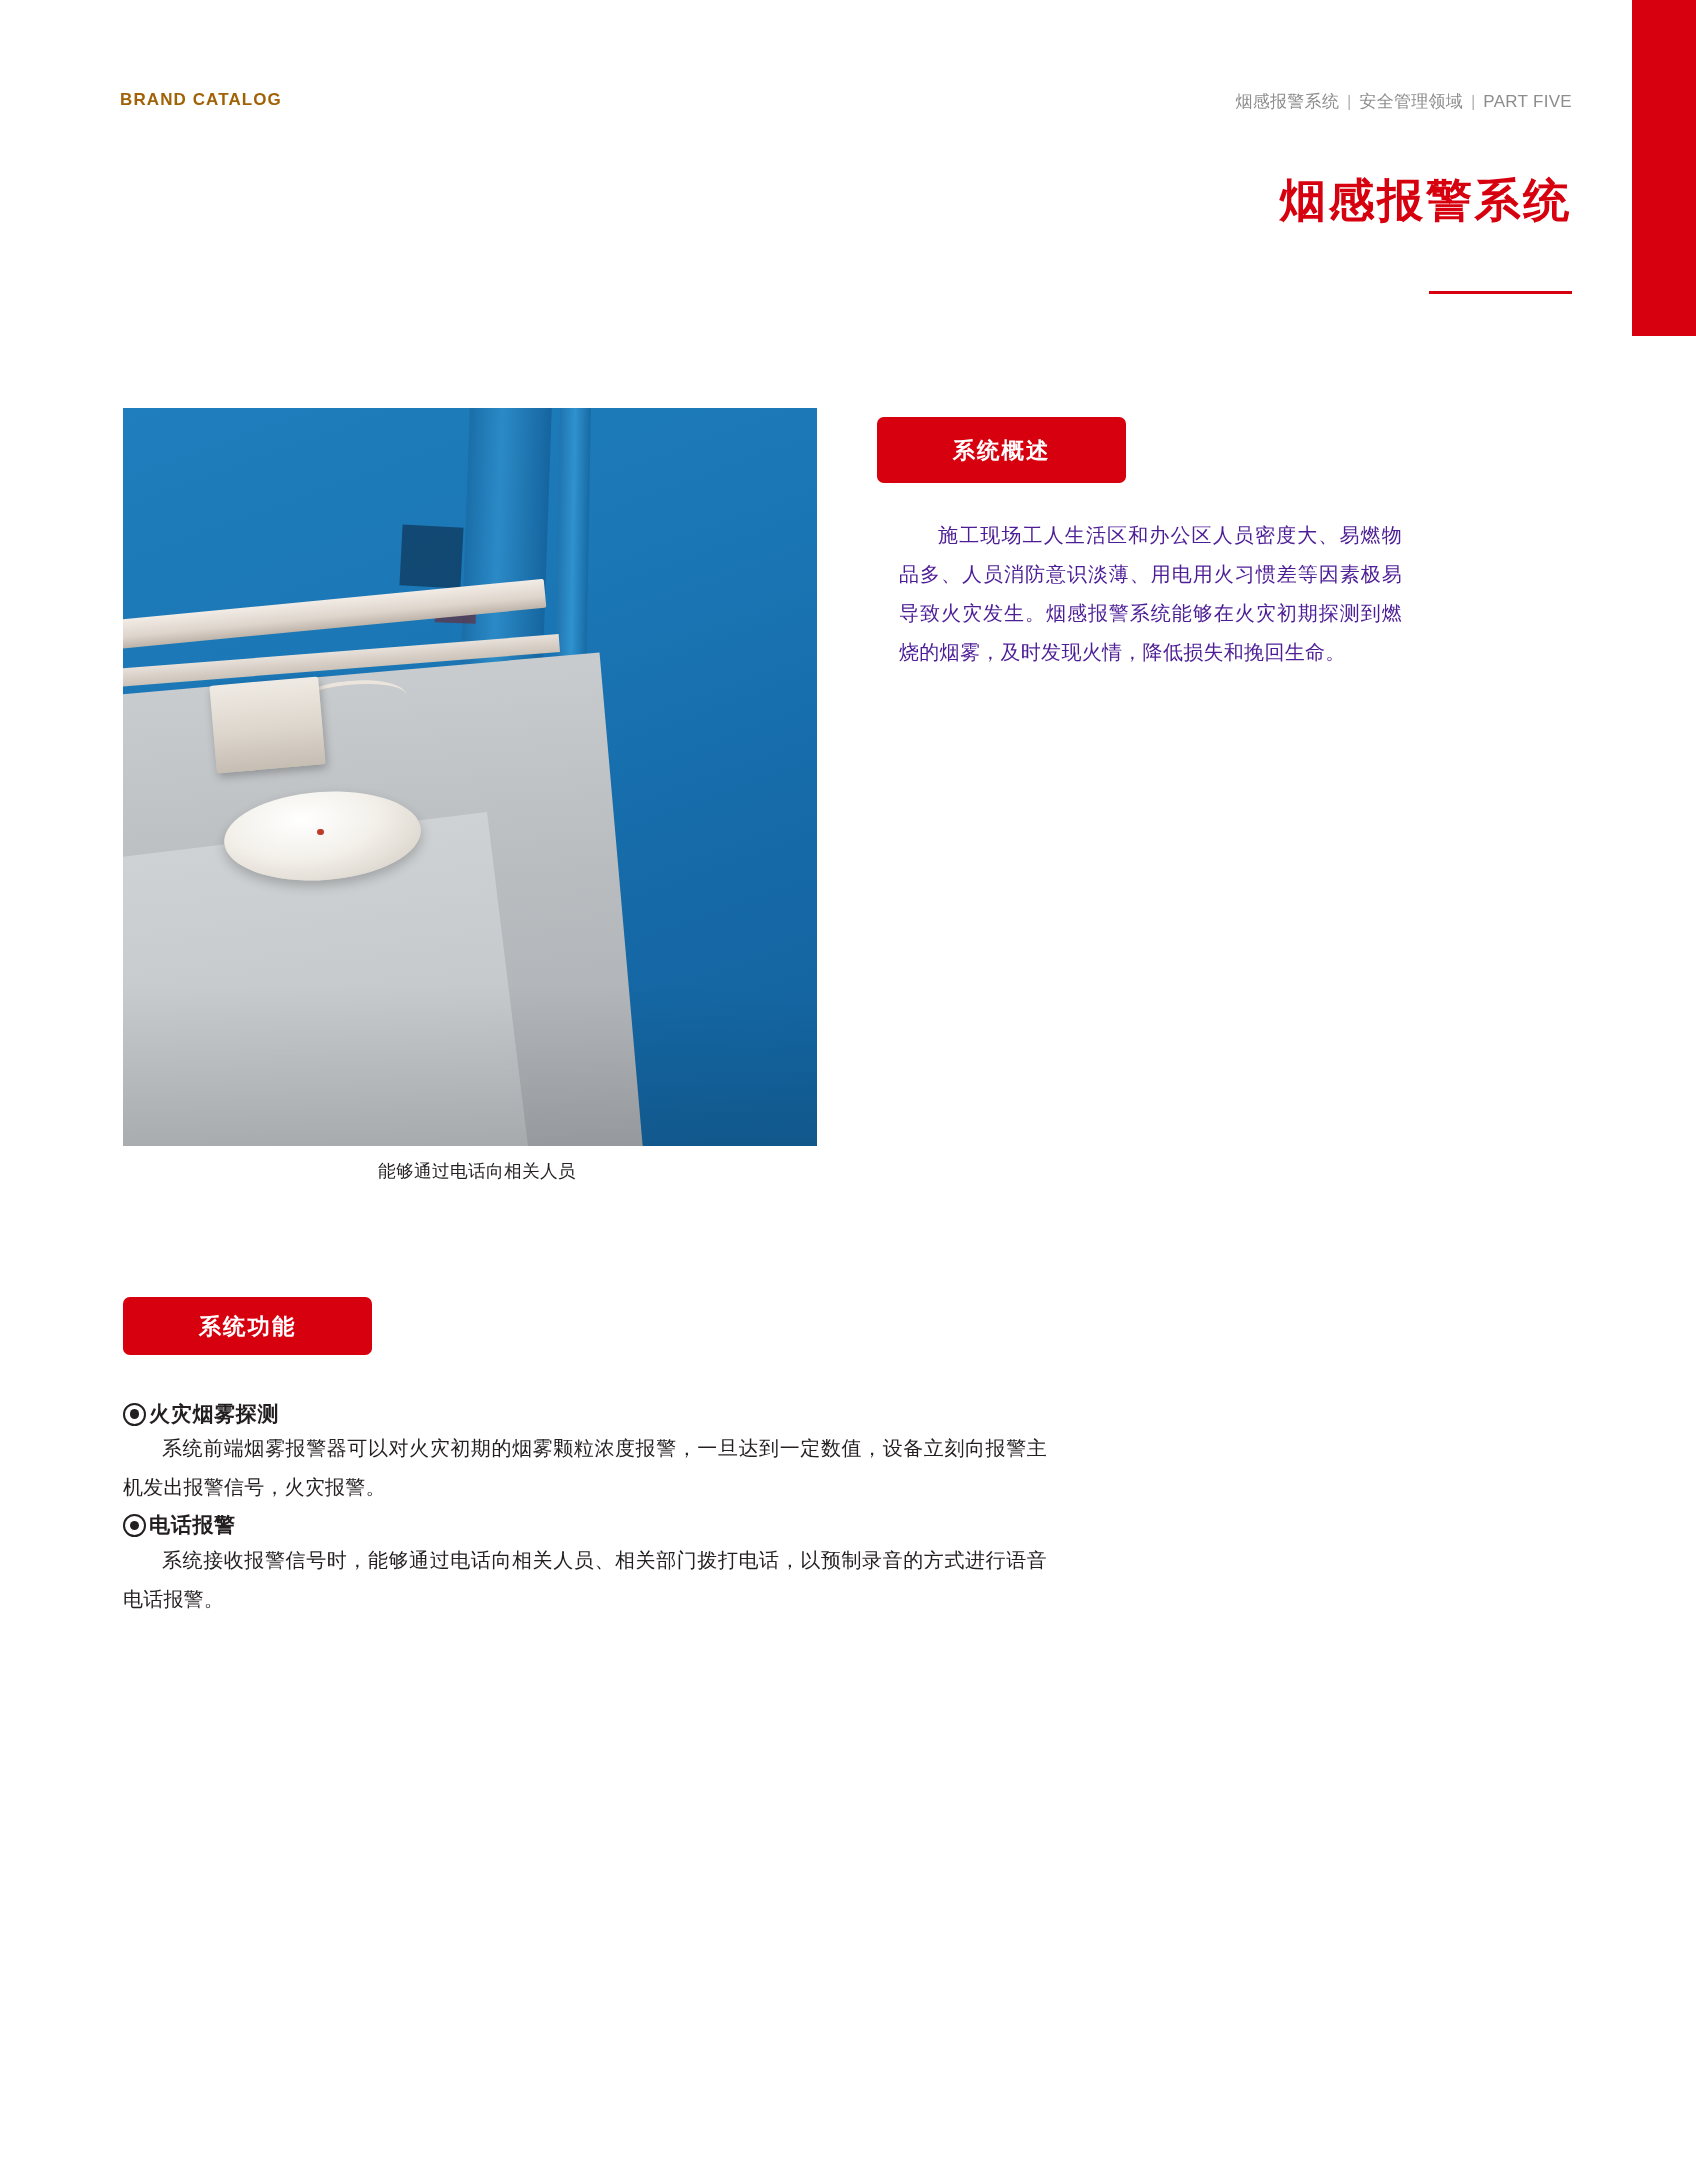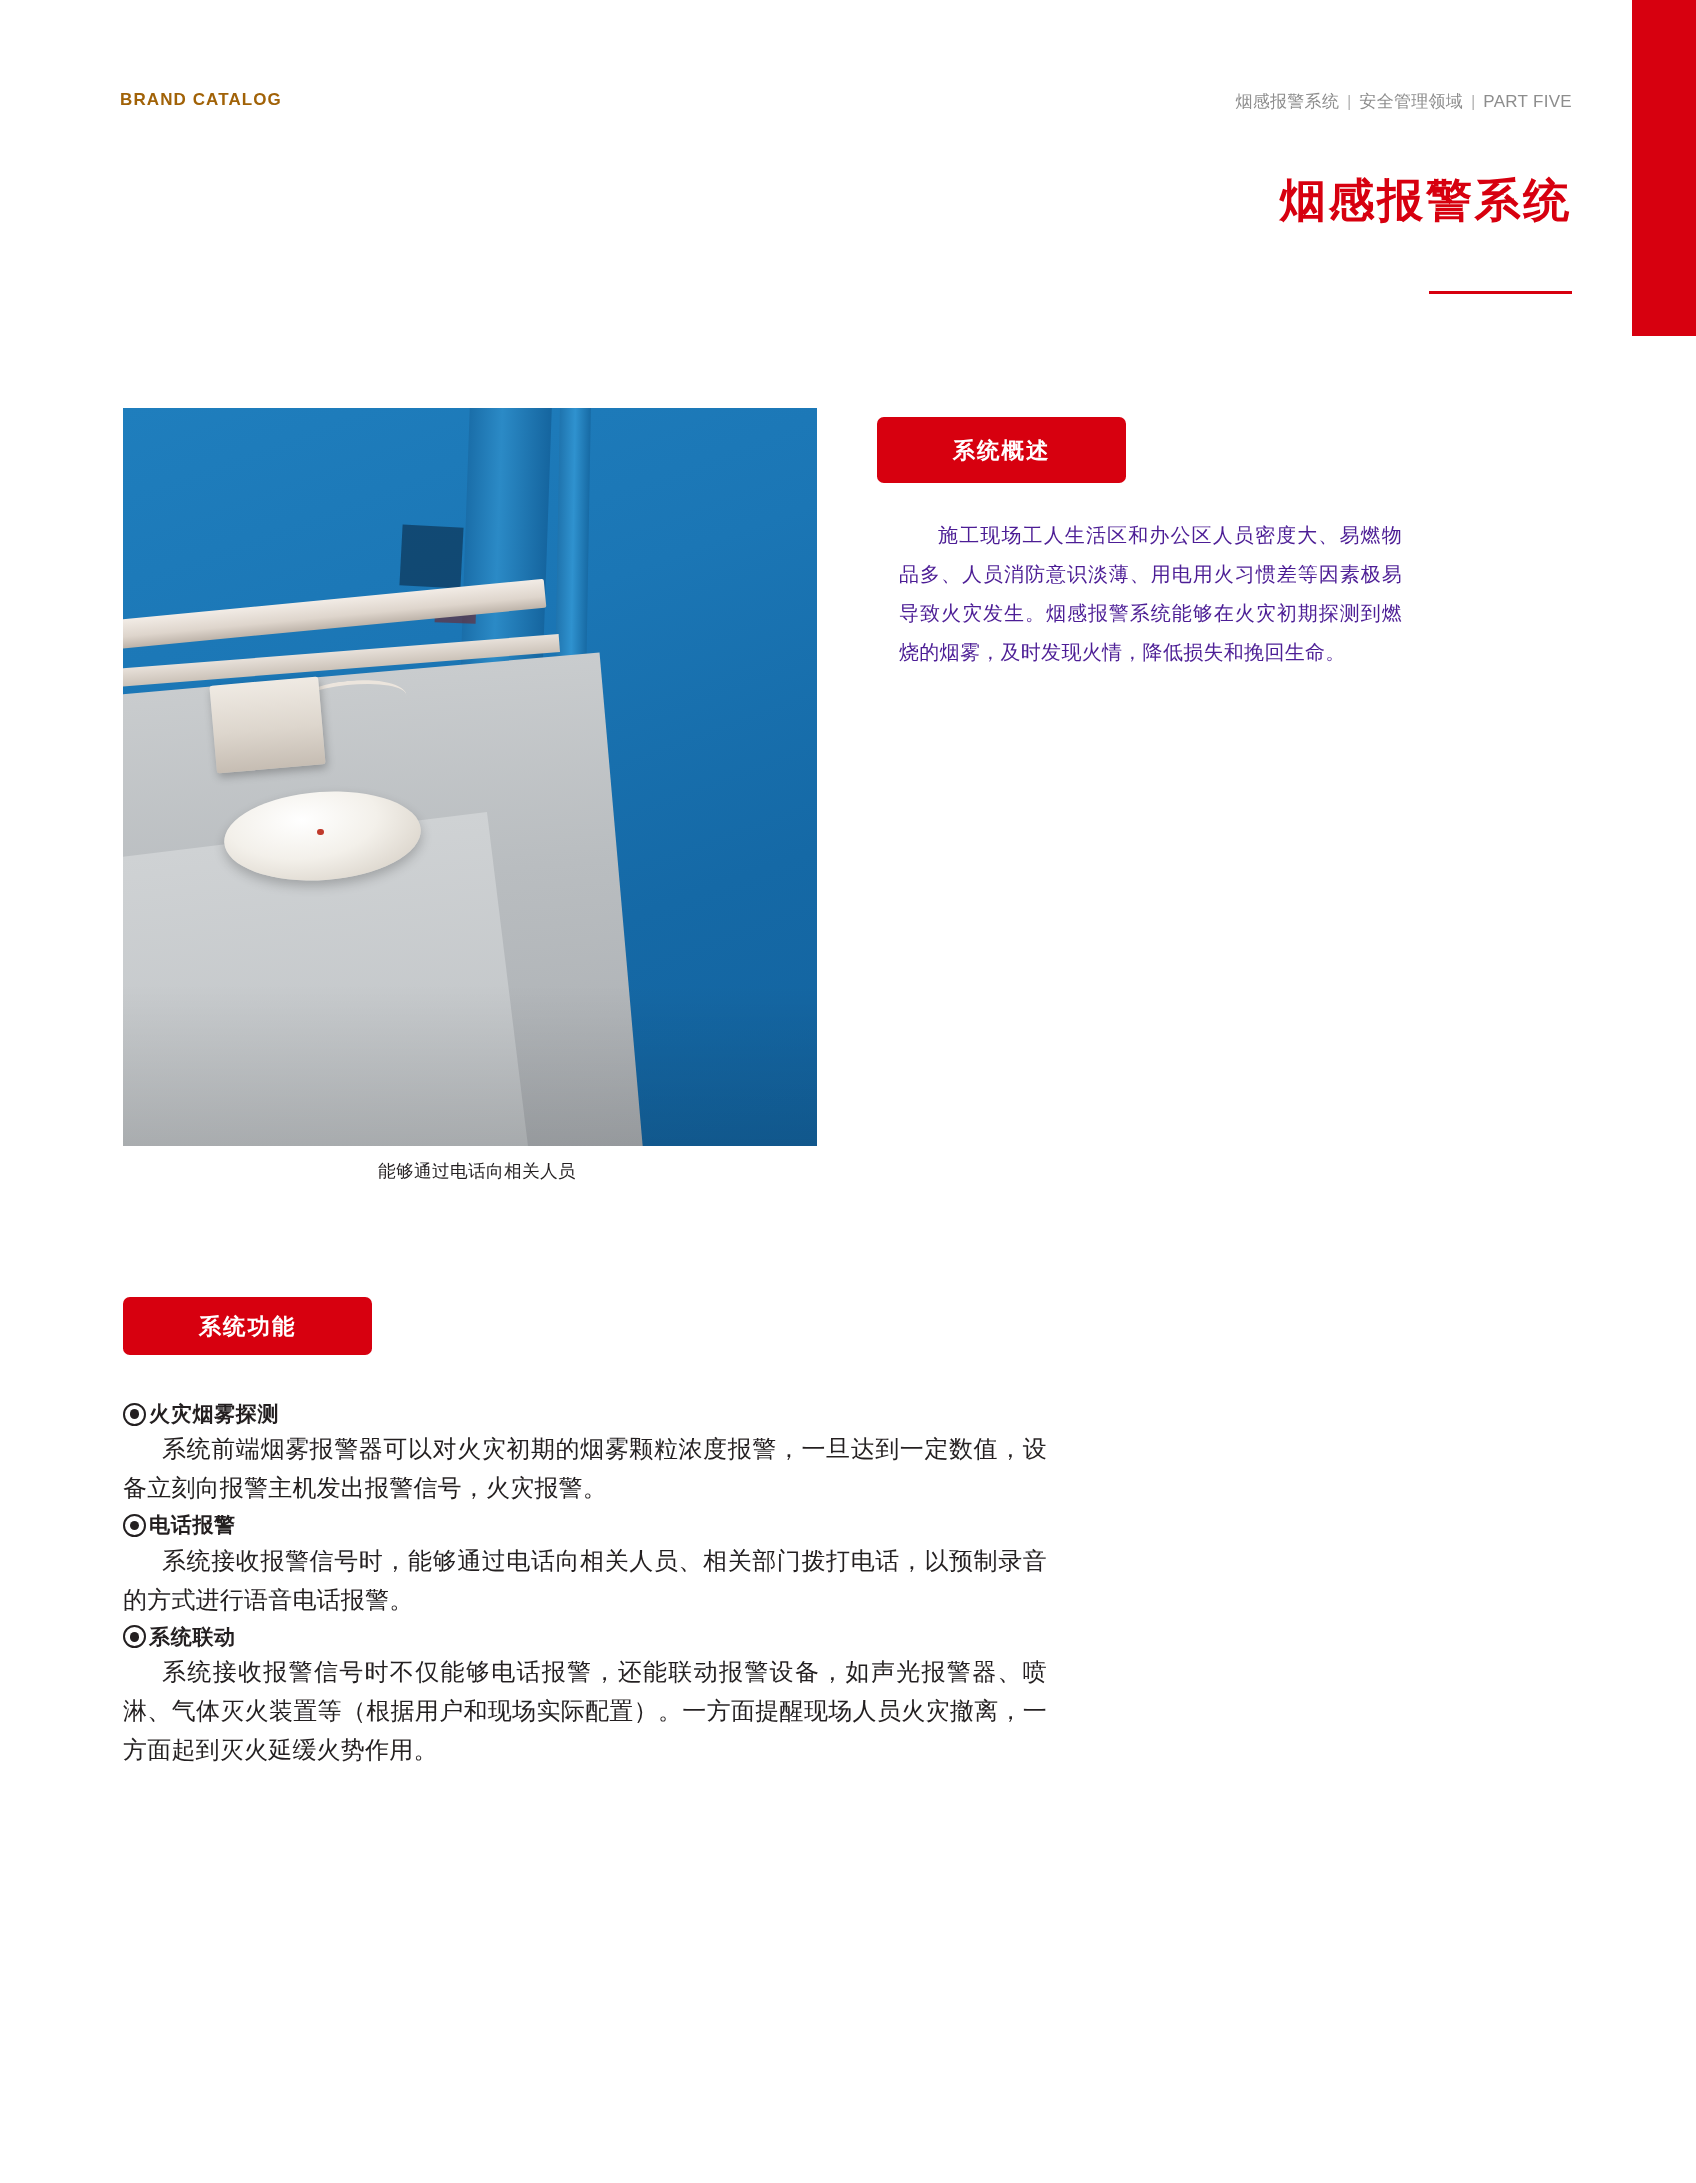--- a/index.html
+++ b/index.html
@@ -293,21 +293,21 @@
     background: #231f20;
     display: block;
   }
   .func-title {
     font-size: 21px;
     font-weight: bold;
     letter-spacing: 0.7px;
     color: #231f20;
   }
   .func-body {
-    font-size: 24px;
+    font-size: 20px;
     line-height: 39px;
     color: #231f20;
     text-indent: 39px;
     text-align: justify;
     letter-spacing: 0.2px;
     padding-left: 0px;
   }
 </style>
 </head>
 <body>
@@ -363,22 +363,15 @@
   </div>
 
   <div class="func-item">
     <div class="func-head">
       <span class="bullet"></span>
       <span class="func-title">电话报警</span>
     </div>
     <div class="func-body">系统接收报警信号时，能够通过电话向相关人员、相关部门拨打电话，以预制录音的方式进行语音电话报警。</div>
   </div>
 
-  <div class="func-item">
-    <div class="func-head">
-      <span class="bullet"></span>
-      <span class="func-title">系统联动</span>
-    </div>
-    <div class="func-body">系统接收报警信号时不仅能够电话报警，还能联动报警设备，如声光报警器、喷淋、气体灭火装置等（根据用户和现场实际配置）。一方面提醒现场人员火灾撤离，一方面起到灭火延缓火势作用。</div>
-  </div>
 
 </div>
 
 
 </body></html>

